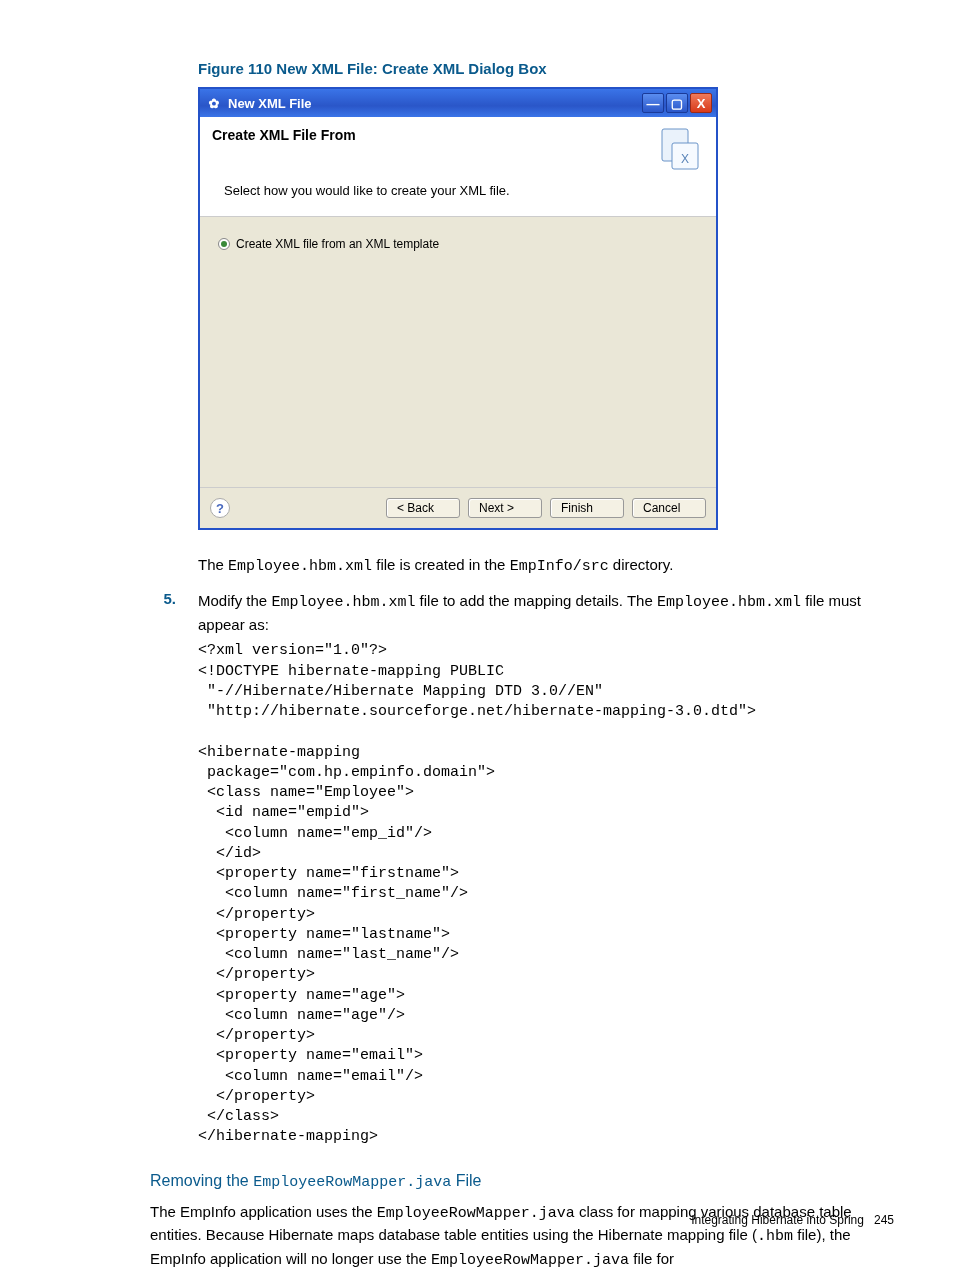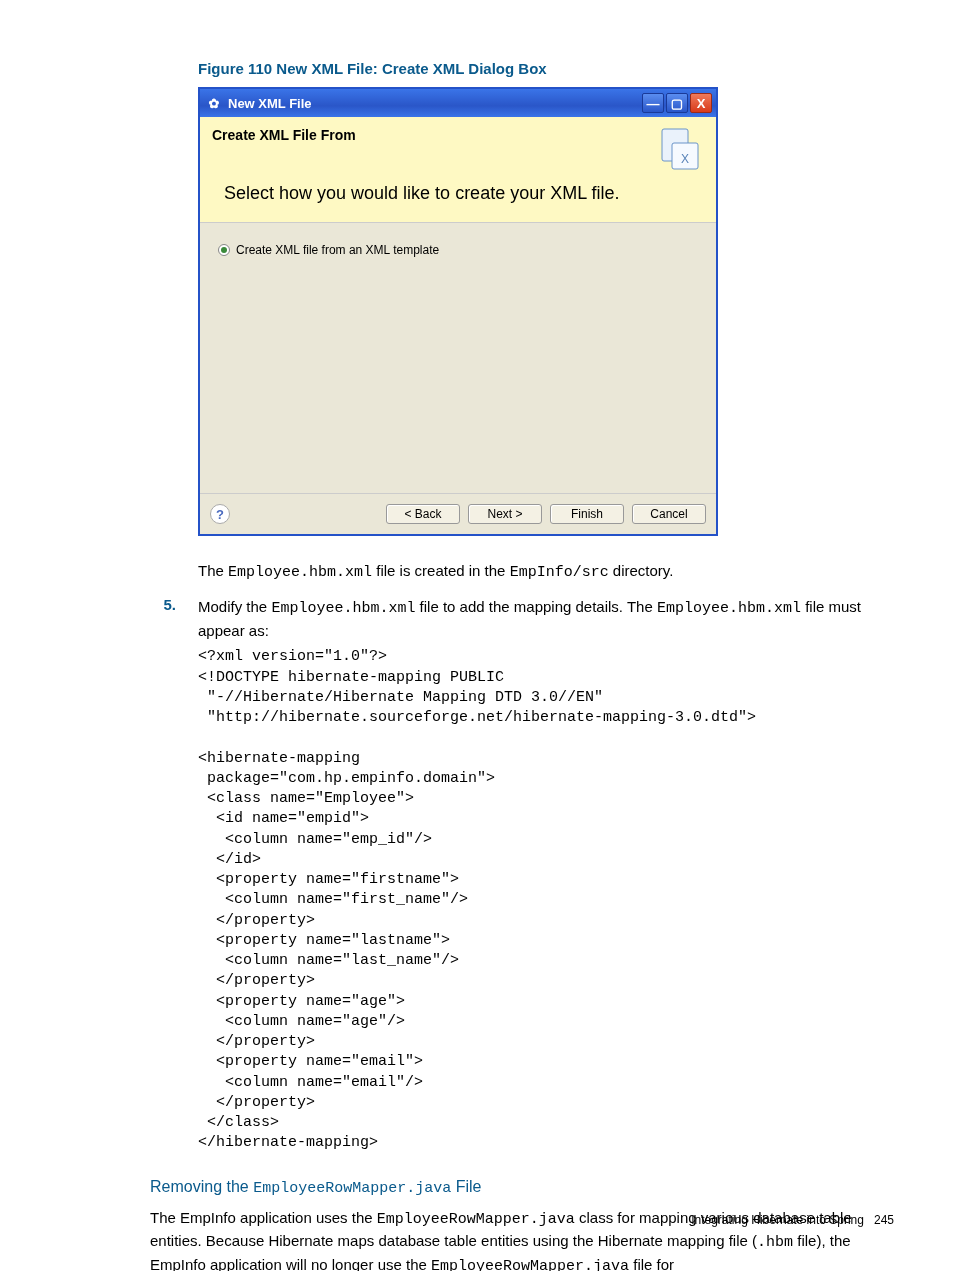--- a/index.html
+++ b/index.html
@@ -44,28 +44,28 @@
   .titlebar .spacer { flex: 1; }
   .winbtn {
     width: 22px; height: 20px; margin-left: 2px;
     display: inline-flex; align-items: center; justify-content: center;
     font-family: Arial, sans-serif;
     cursor: default;
   }
   .winbtn.blue { background: linear-gradient(to bottom, #5a8df0, #2a56c8); border: 1px solid #1a3a98; color: #fff; border-radius: 2px; }
   .winbtn.red { background: linear-gradient(to bottom, #f07a5a, #d83a1a); border: 1px solid #9a2a18; color: #fff; border-radius: 2px; font-weight: bold; }
   .dialog-header {
-    background: #fef9c3;
+    background: #ffffff;
     padding: 10px 12px 18px 12px;
     display: flex;
     border-bottom: 1px solid #ccc;
   }
   .dialog-header .hdrtxt { flex: 1; }
   .dialog-header .hdrtitle { font-weight: bold; font-size: 14px; margin-bottom: 4px; }
-  .dialog-header .hdrsub { font-size: 18px; margin-left: 12px; color: #000; margin-top: 40px; }
+  .dialog-header .hdrsub { font-size: 13px; margin-left: 12px; color: #000; margin-top: 40px; }
   .dialog-header .hdricon {
     width: 50px; text-align: right; color: #5a8acc; font-size: 28px;
   }
   .dialog-body {
     background: #eae7d7;
     padding: 16px 18px 12px 18px;
     min-height: 270px;
     font-size: 12px;
   }
   .radio-row { display: flex; align-items: center; margin: 4px 0; }
@@ -84,21 +84,21 @@
   }
   .help-ico {
     width: 20px; height: 20px; border: 1px solid #aaa; border-radius: 50%; color: #4a6abf;
     display: inline-flex; align-items: center; justify-content: center; font-weight: bold; background: #fff;
     font-size: 13px;
   }
   .dialog-footer .spacer { flex: 1; }
   .dlgbtn {
     font-size: 12px; background: #f4f1e4; border: 1px solid #999;
     border-radius: 3px;
-    padding: 2px 10px; min-width: 74px; text-align: center; margin-left: 8px;
+    padding: 2px 10px; min-width: 74px; margin-left: 8px;
     box-shadow: inset 1px 1px 0 #fff;
     cursor: default;
   }
   .body-text { font-size: 15px; line-height: 1.45; margin: 0 0 0 48px; }
   .body-text p { margin-bottom: 12px; }
   code, .mono { font-family: "Courier New", Courier, monospace; font-size: 15px; }
   .step-row { display: flex; margin-top: 4px; margin-bottom: 6px; }
   .step-num { width: 48px; text-align: right; padding-right: 22px; color: #0a5a8c; font-weight: bold; font-size: 15px; }
   .step-body { flex: 1; font-size: 15px; line-height: 1.45; }
   pre.code {

